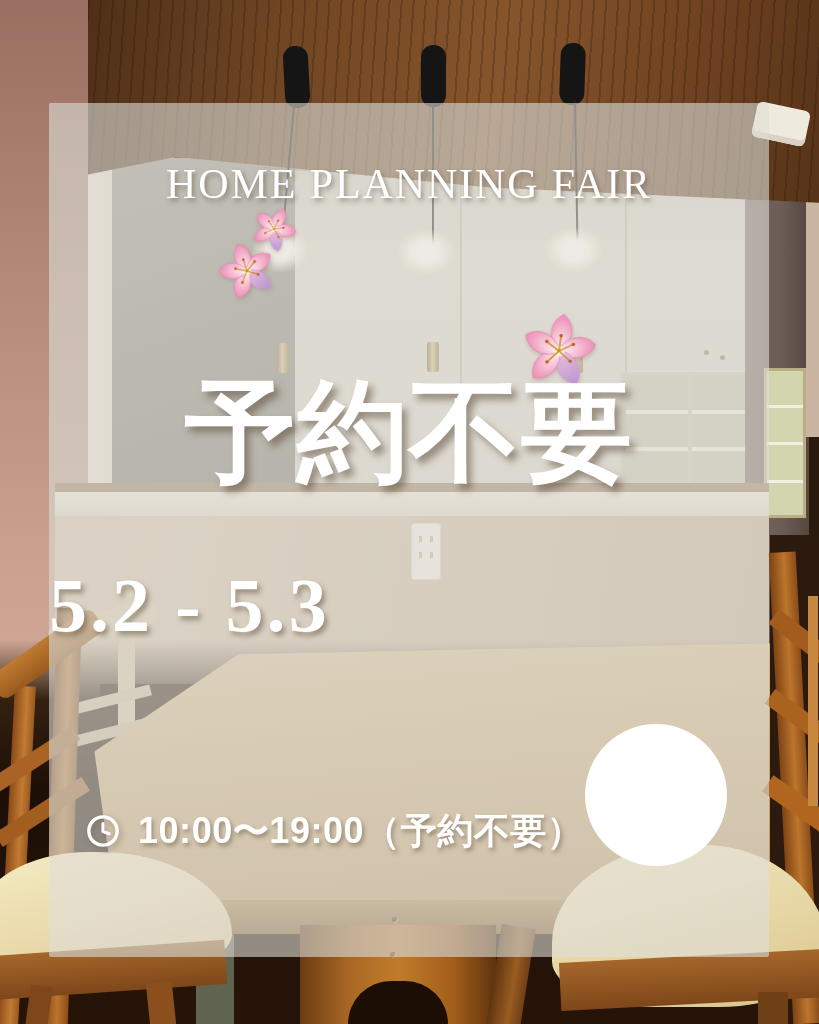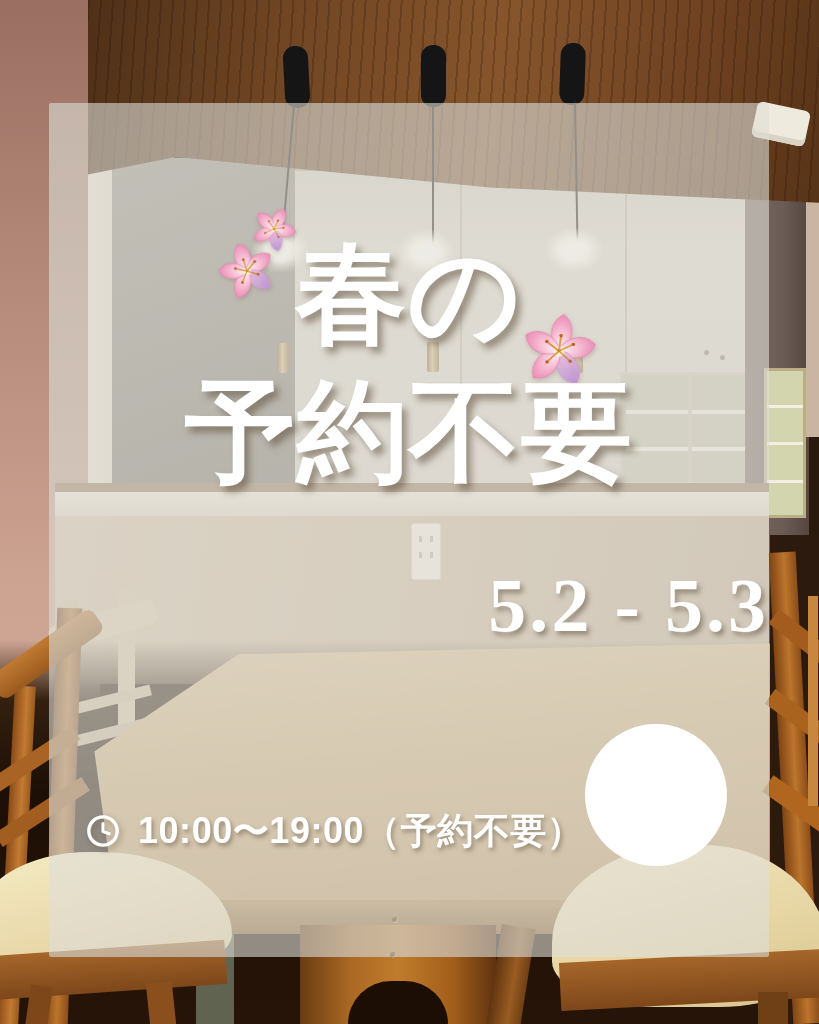--- a/index.html
+++ b/index.html
@@ -128,21 +128,21 @@
 
   
   .content{left:0;top:0;width:819px;height:1024px;color:#fff;}
   .content *{position:absolute;}
   .tagline{left:49px;top:160px;width:720px;text-align:center;
     font-family:"Liberation Serif","DejaVu Serif",serif;font-size:42px;letter-spacing:.045em;
     text-shadow:2px 3px 5px rgba(90,75,58,.55);white-space:nowrap;}
   .title{left:49px;top:226px;width:720px;text-align:center;font-weight:900;
     font-size:111px;line-height:1.24;letter-spacing:.01em;
     text-shadow:5px 6px 7px rgba(95,78,58,.55);}
-  .dates{left:49px;top:562px;width:720px;text-align:right;
+  .dates{left:49px;top:562px;width:720px;text-align:left;
     font-family:"Liberation Serif","DejaVu Serif",serif;font-weight:700;font-size:76px;
     letter-spacing:.04em;text-shadow:3px 4px 5px rgba(95,78,58,.5);}
   .info-row{display:flex;align-items:center;gap:18px;height:46px;}
   .row-location{left:88px;top:728px;}
   .row-time{left:86px;top:808px;}
   .info-icon{position:static;flex:0 0 auto;display:block;
     filter:drop-shadow(2px 3px 3px rgba(95,78,58,.45));}
   .info-text{position:static;font-weight:700;font-size:36px;letter-spacing:.015em;
     text-shadow:2px 3px 4px rgba(95,78,58,.5);white-space:nowrap;}
   .badge{left:585px;top:724px;width:142px;height:142px;border-radius:50%;background:#ffffff;}
@@ -276,33 +276,34 @@
                 <circle cx="65.5" cy="40" r="2"></circle>
               <circle cx="64.5" cy="60" r="2"></circle>
                 <circle cx="38" cy="64.5" r="2"></circle>
               <circle cx="34.5" cy="41" r="2"></circle>
             </g>
           </g>
         </symbol>
       </defs>
     </svg>
 
+    <div class="tagline">HOME PLANNING FAIR</div>
 
     <svg class="blossom blossomA1" width="66" height="66" viewBox="0 0 100 100">
         <use href="#blossom"></use>
       </svg>
     <svg class="blossom blossomA2" width="52" height="52" viewBox="0 0 100 100">
         <use href="#blossom"></use>
       </svg>
     <svg class="blossom blossomB" width="86" height="86" viewBox="0 0 100 100">
         <use href="#blossom"></use>
       </svg>
 
     <div class="title">
-      <span style="position:static">春の</span><br>
+      <br>
       <span style="position:static">予約不要</span>
     </div>
 
     <div class="dates">5.2 - 5.3</div>
 
 
     <div class="info-row row-time">
       <svg class="info-icon" width="34" height="34" viewBox="0 0 24 24">
         <circle cx="12" cy="12" r="10" fill="none" stroke="#fff" stroke-width="2.4"></circle>
         <path d="M12 6.8V12.4L16.4 14" fill="none" stroke="#fff" stroke-width="2.2" stroke-linecap="round" stroke-linejoin="round"></path>

